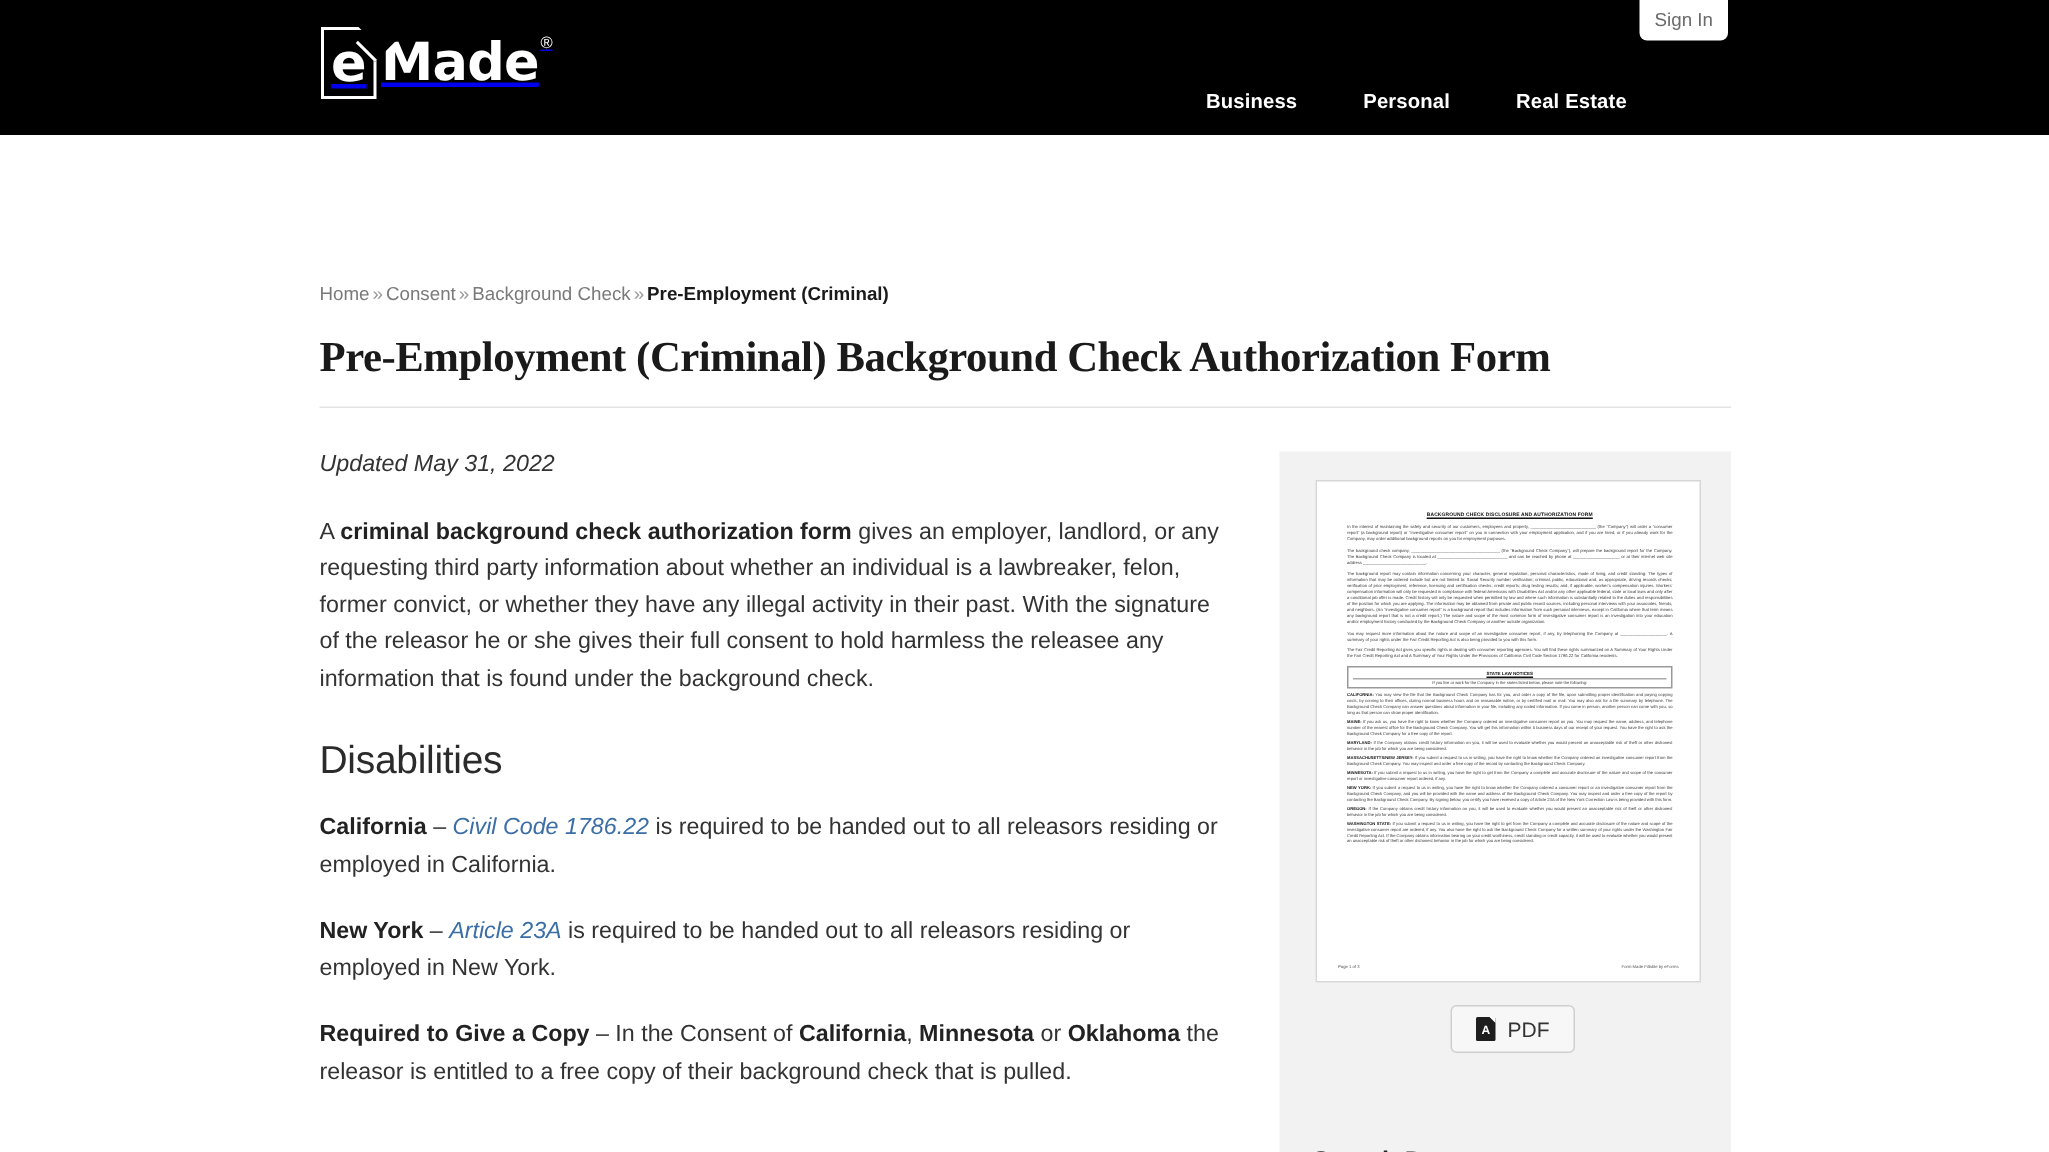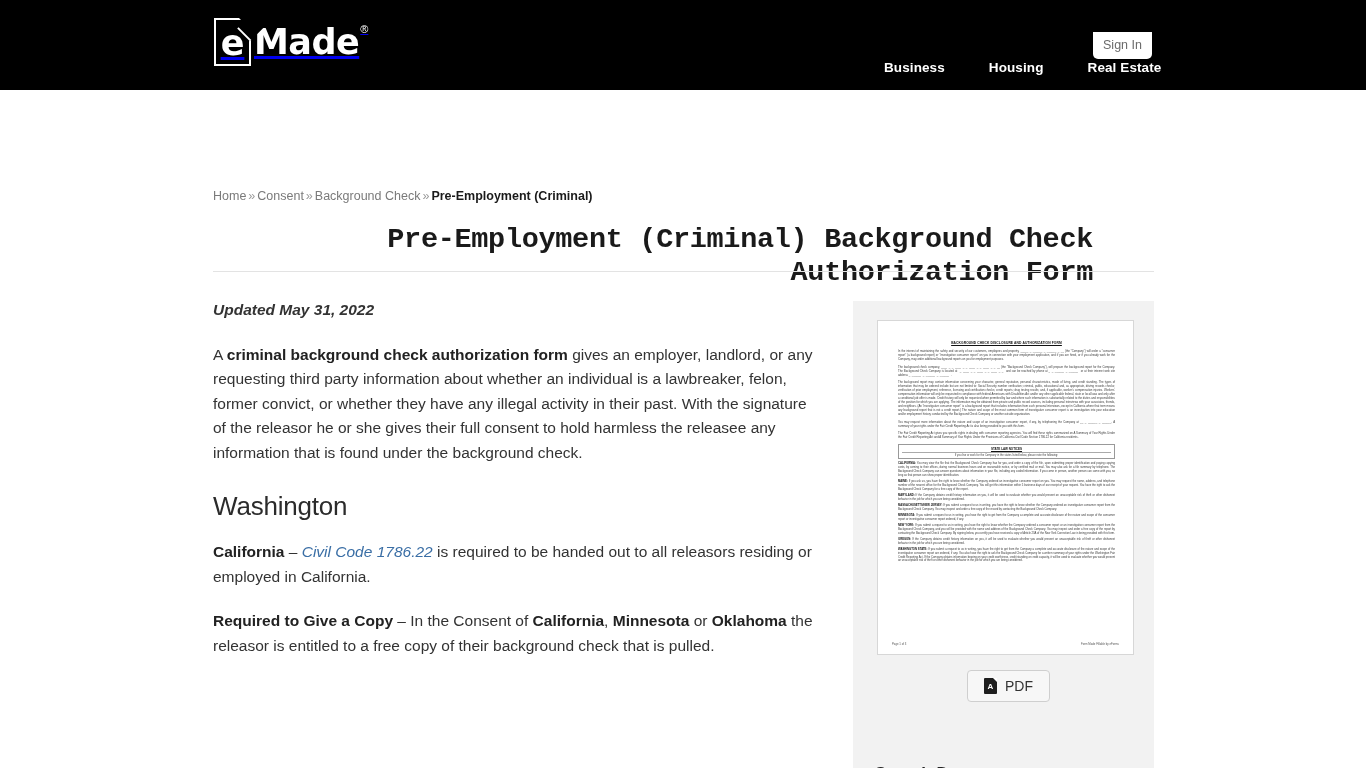--- a/index.html
+++ b/index.html
@@ -25,21 +25,20 @@
     background: #ffffff;
     border: none;
     border-radius: 0 0 5px 5px;
     color: #6b6b6b;
     font-family: "Liberation Sans", sans-serif;
     font-size: 12.5px;
     line-height: 27px;
     text-align: center;
     cursor: pointer;
     padding: 0;
-    margin-top: 32px;
   }
   .logo {
     position: absolute;
     left: 214px; top: 18px;
     display: flex;
     align-items: flex-start;
     height: 48px;
   }
   .logo-doc {
     position: relative;
@@ -87,21 +86,21 @@
   .logo-reg {
     color: #ffffff;
     font-size: 11px;
     font-weight: 400;
     line-height: 14px;
     margin-top: 4px;
     margin-left: 1px;
   }
   .main-nav {
     position: absolute;
-    left: 884px; top: 60px;
+    left: 804px; top: 60px;
     display: flex;
     gap: 44px;
   }
   .main-nav a {
     color: #ffffff;
     font-size: 13.5px;
     font-weight: 700;
     text-decoration: none;
     letter-spacing: 0.1px;
   }
@@ -121,45 +120,44 @@
   }
   .breadcrumb a { color: #7a7a7a; text-decoration: none; }
   .breadcrumb .sep { color: #9a9a9a; margin: 0 2px; }
   .breadcrumb .current { color: #1a1a1a; font-weight: 700; }
 
   .page-title {
     position: absolute;
     left: 213px; top: 133px;
     width: 880px;
     margin: 0;
-    font-family: Liberation Mono, monospace;
+    font-family: Liberation Serif, serif;
     font-size: 28.5px;
     font-weight: 700;
     color: #1a1a1a;
     letter-spacing: -0.3px;
-    text-align: right;
   }
   .title-rule {
     position: absolute;
     left: 213px; top: 181px;
     width: 941px; height: 1px;
     background: #e3e3e3;
   }
 
   
   .article {
     position: absolute;
     left: 213px; top: 208px;
     width: 600px;
     color: #333333;
   }
   .updated {
     font-size: 13px;
     font-style: italic;
-    font-weight: 700;
+    font-weight: 400;
     color: #7c7c7c;
     margin: 0 0 22px 0;
   }
   .article p {
     margin: 0 0 20px 0;
     font-size: 15.5px;
     line-height: 24.5px;
     color: #333333;
   }
   .article p b, .article p strong { font-weight: 700; color: #222; }
@@ -308,44 +306,45 @@
   <a class="logo" href="#">
     <span class="logo-doc">
       <span class="logo-e">e</span>
     </span>
     <span class="logo-word">Made</span>
     <span class="logo-reg">®</span>
   </a>
 
   <nav class="main-nav">
     <a href="#">Business</a>
-    <a href="#">Housing</a>
+    <a href="#">Personal</a>
     <a href="#">Real Estate</a>
   </nav>
 </div>
 
 <div class="page-wrap">
 
   <div class="breadcrumb">
     <a href="#">Home</a><span class="sep">»</span><a href="#">Consent</a><span class="sep">»</span><a href="#">Background Check</a><span class="sep">»</span><span class="current">Pre-Employment (Criminal)</span>
   </div>
 
   <h1 class="page-title">Pre-Employment (Criminal) Background Check Authorization Form</h1>
   <div class="title-rule"></div>
 
   <div class="article">
 
     <p class="updated">Updated May 31, 2022</p>
 
     <p><span>A </span><b>criminal background check authorization form</b><span> gives an employer, landlord, or any requesting third party information about whether an individual is a lawbreaker, felon, former convict, or whether they have any illegal activity in their past. With the signature of the releasor he or she gives their full consent to hold harmless the releasee any information that is found under the background check.</span></p>
 
-    <h2 class="sec-title">Washington</h2>
+    <h2 class="sec-title">Disabilities</h2>
 
     <p><b>California</b><span> – </span><a href="#">Civil Code 1786.22</a><span> is required to be handed out to all releasors residing or employed in California.</span></p>
 
+    <p><b>New York</b><span> – </span><a href="#">Article 23A</a><span> is required to be handed out to all releasors residing or employed in New York.</span></p>
 
 
     <p><b>Required to Give a Copy</b><span> – In the Consent of </span><b>California</b><span>, </span><b>Minnesota</b><span> or </span><b>Oklahoma</b><span> the releasor is entitled to a free copy of their background check that is pulled.</span></p>
 
   </div>
 
   <div class="sidebar">
 
     <div class="doc-thumb">
       <div class="doc-inner">

